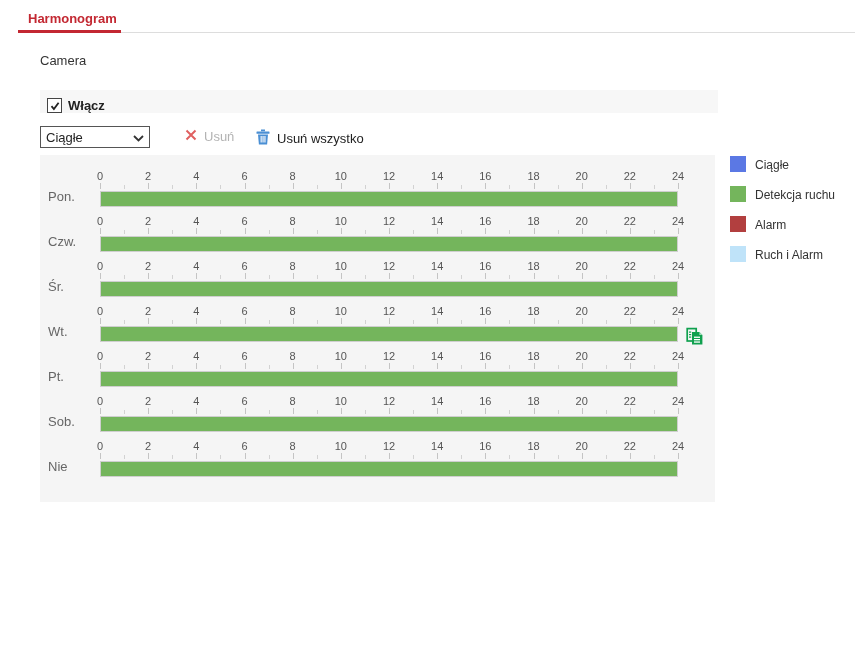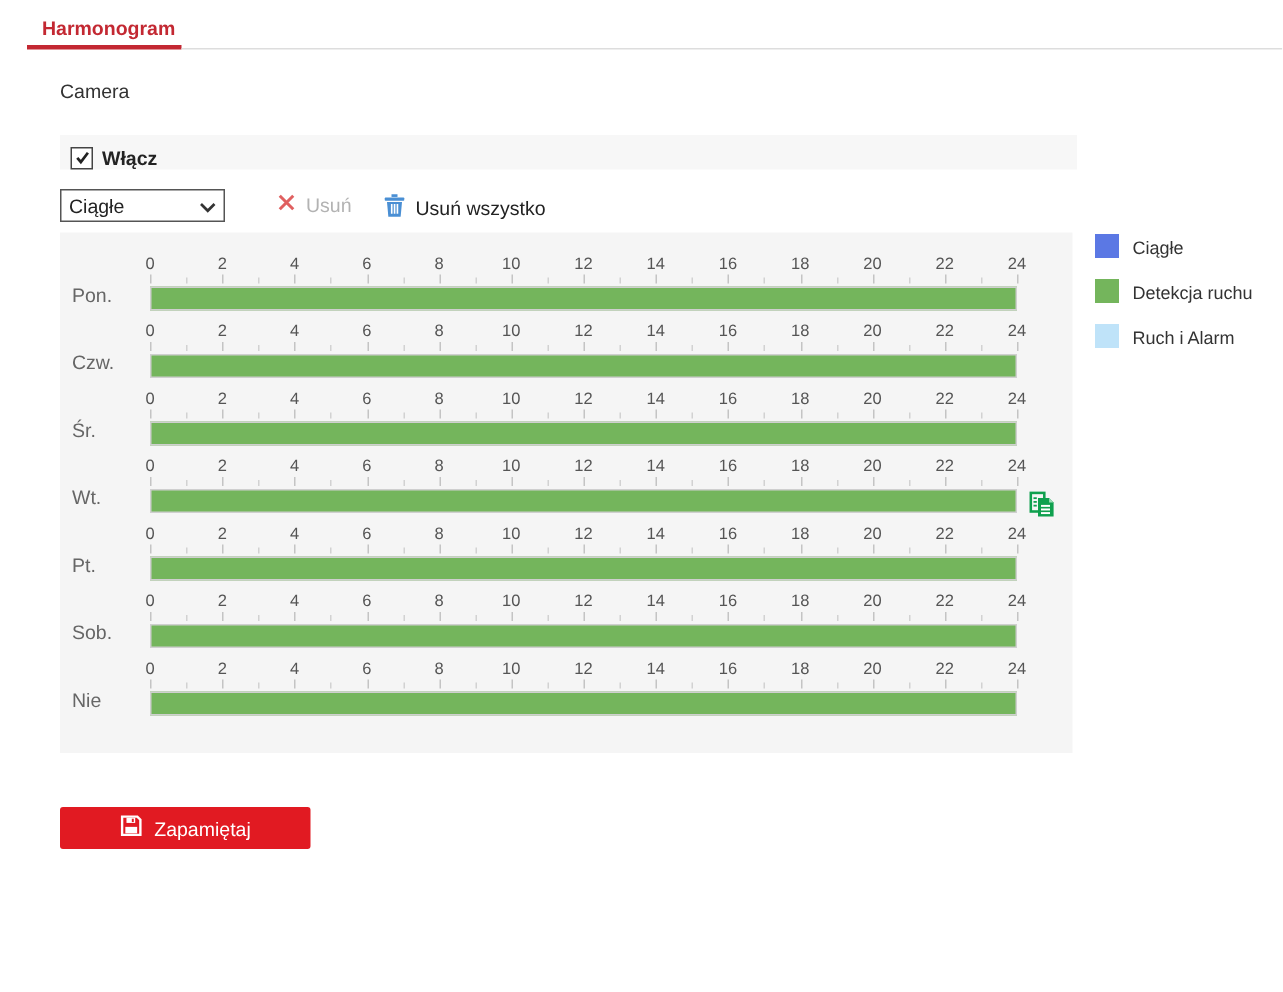--- a/index.html
+++ b/index.html
@@ -471,34 +471,27 @@
   <div class="legend-item">
     <span class="swatch" style="background: rgb(91, 120, 228);"></span>
     <span class="legend-label">Ciągłe</span>
   </div>
 
   <div class="legend-item">
     <span class="swatch" style="background: rgb(116, 181, 92);"></span>
     <span class="legend-label">Detekcja ruchu</span>
   </div>
 
+  <div class="legend-item">
+    <span class="swatch" style="background: rgb(178, 63, 63);"></span>
+    <span class="legend-label">Alarm</span>
+  </div>
 
 
   <div class="legend-item">
     <span class="swatch" style="background: rgb(191, 227, 249);"></span>
     <span class="legend-label">Ruch i Alarm</span>
   </div>
 
 </div>
 
-  <button class="save-btn">
-    <span>
-      <svg width="15" height="15" viewBox="0 0 16 16">
-        <path d="M1.5 1.5h10.8l2.2 2.2v10.8H1.5z" fill="none" stroke="#fff" stroke-width="1.7"></path>
-        <rect x="4.6" y="2.4" width="6.2" height="3.6" fill="#fff"></rect>
-        <rect x="8.4" y="3" width="1.4" height="2.4" fill="#e11a22"></rect>
-        <rect x="3.8" y="8.8" width="8.4" height="4.6" fill="#fff"></rect>
-      </svg>
-    </span>
-    <span>Zapamiętaj</span>
-  </button>
 
 </div>
 
 </body></html>

